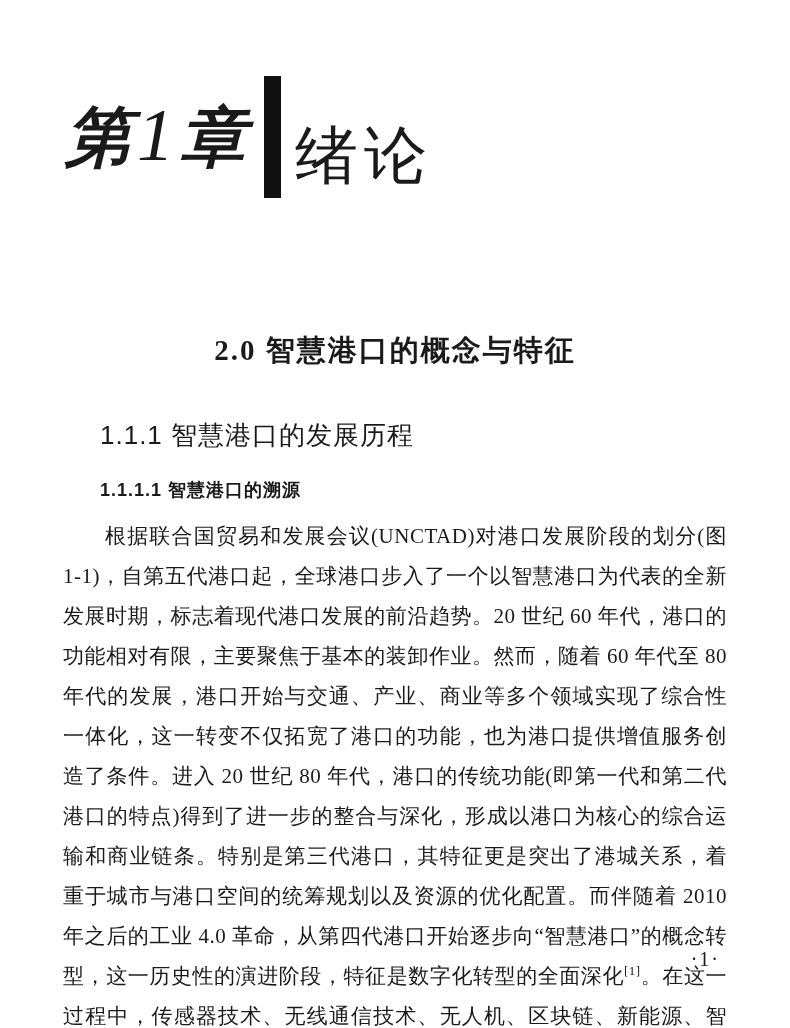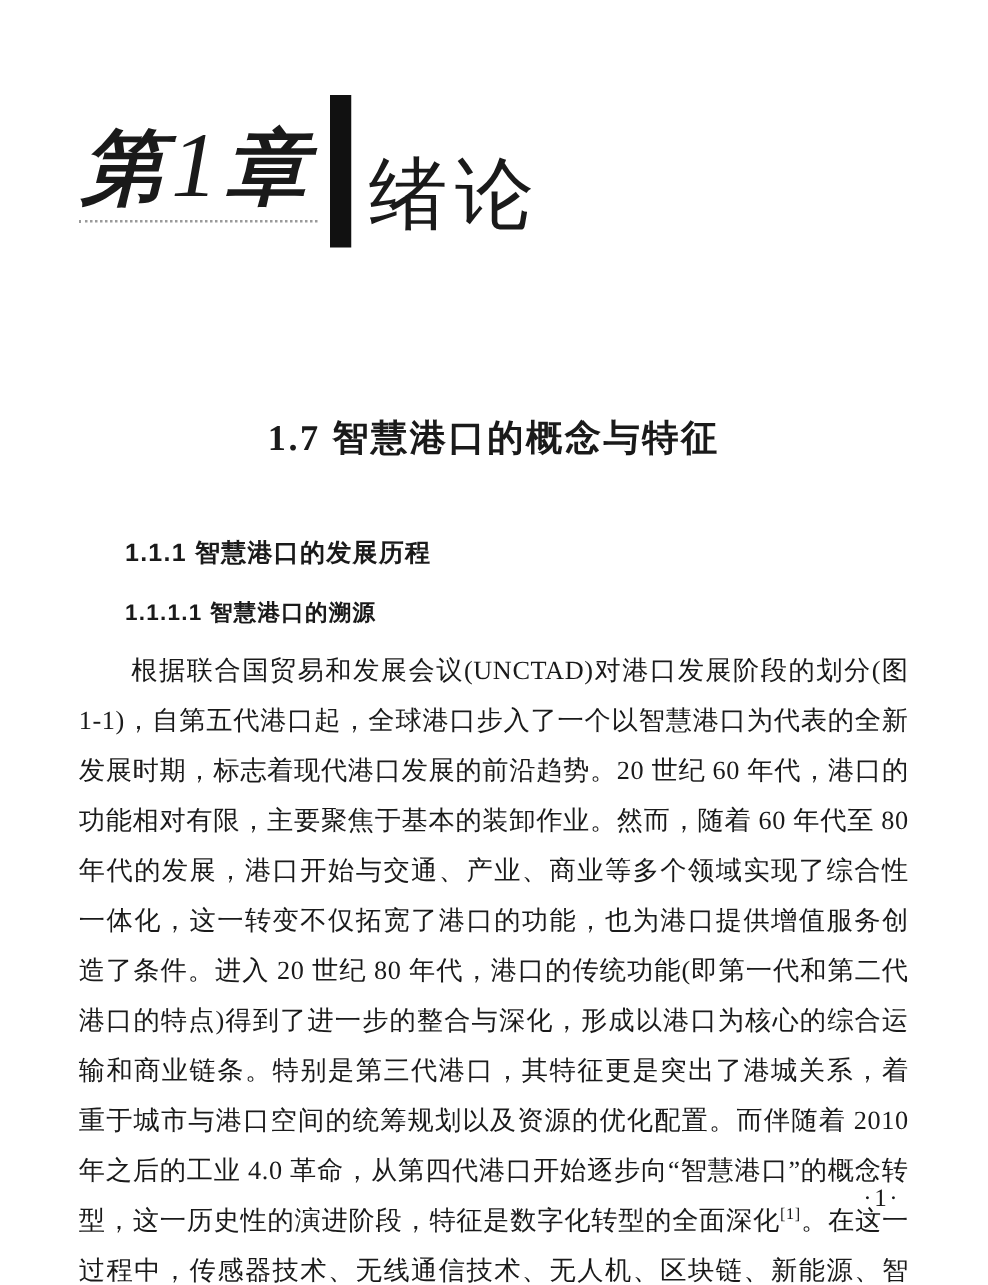--- a/index.html
+++ b/index.html
@@ -22,21 +22,21 @@
   .chapter-header {
     position: absolute;
     top: 76px;
     left: 63px;
     height: 122px;
     display: flex;
     align-items: flex-end;
   }
   .chapter-label {
     display: flex;
-    flex-direction: column;
+    flex-direction: row;
     justify-content: flex-end;
     margin-bottom: 20px;
   }
   .chapter-label .big {
     font-style: italic;
     font-weight: 700;
     font-size: 66px;
     line-height: 1;
     letter-spacing: 2px;
     white-space: nowrap;
@@ -75,24 +75,24 @@
     top: 312px;
     left: 0;
     width: 100%;
     text-align: center;
     font-size: 29px;
     font-weight: 700;
     letter-spacing: 2px;
   }
   .subsection-heading {
     position: absolute;
-    top: 412px;
+    top: 396px;
     left: 100px;
-    font-size: 20px;
-    font-weight: 700;
+    font-size: 26px;
+    font-weight: 400;
     font-family: "Liberation Sans", "DejaVu Sans", sans-serif;
     letter-spacing: 1px;
   }
   .subsubsection-heading {
     position: absolute;
     top: 460px;
     left: 100px;
     font-size: 18px;
     font-weight: 700;
     font-family: "Liberation Sans", "DejaVu Sans", sans-serif;
@@ -138,21 +138,21 @@
     <div class="chapter-label">
       <div class="big">
         <span>第</span><span class="chapter-num">1</span><span>章</span>
       </div>
       <div class="dotted-rule"></div>
     </div>
     <div class="vbar"></div>
     <div class="chapter-title">绪论</div>
   </header>
 
-  <h1 class="section-heading">1.7  智慧港口的概念与特征</h1>
+  <h1 class="section-heading">2.0  智慧港口的概念与特征</h1>
 
   <h2 class="subsection-heading">1.1.1  智慧港口的发展历程</h2>
 
   <h3 class="subsubsection-heading">1.1.1.1  智慧港口的溯源</h3>
 
   <div class="body-block">
     <p class="body-para"><span>根据联合国贸易和发展会议(UNCTAD)对港口发展阶段的划分(图 1-1)，自第五代港口起，全球港口步入了一个以智慧港口为代表的全新发展时期，标志着现代港口发展的前沿趋势。20 世纪 60 年代，港口的功能相对有限，主要聚焦于基本的装卸作业。然而，随着 60 年代至 80 年代的发展，港口开始与交通、产业、商业等多个领域实现了综合性一体化，这一转变不仅拓宽了港口的功能，也为港口提供增值服务创造了条件。进入 20 世纪 80 年代，港口的传统功能(即第一代和第二代港口的特点)得到了进一步的整合与深化，形成以港口为核心的综合运输和商业链条。特别是第三代港口，其特征更是突出了港城关系，着重于城市与港口空间的统筹规划以及资源的优化配置。而伴随着 2010 年之后的工业 4.0 革命，从第四代港口开始逐步向“智慧港口”的概念转型，这一历史性的演进阶段，特征是数字化转型的全面深化</span><sup>[1]</sup><span>。在这一过程中，传感器技术、无线通信技术、无人机、区块链、新能源、智能网络等一系列新</span></p>
   </div>
 
   <div class="page-number">·1·</div>

